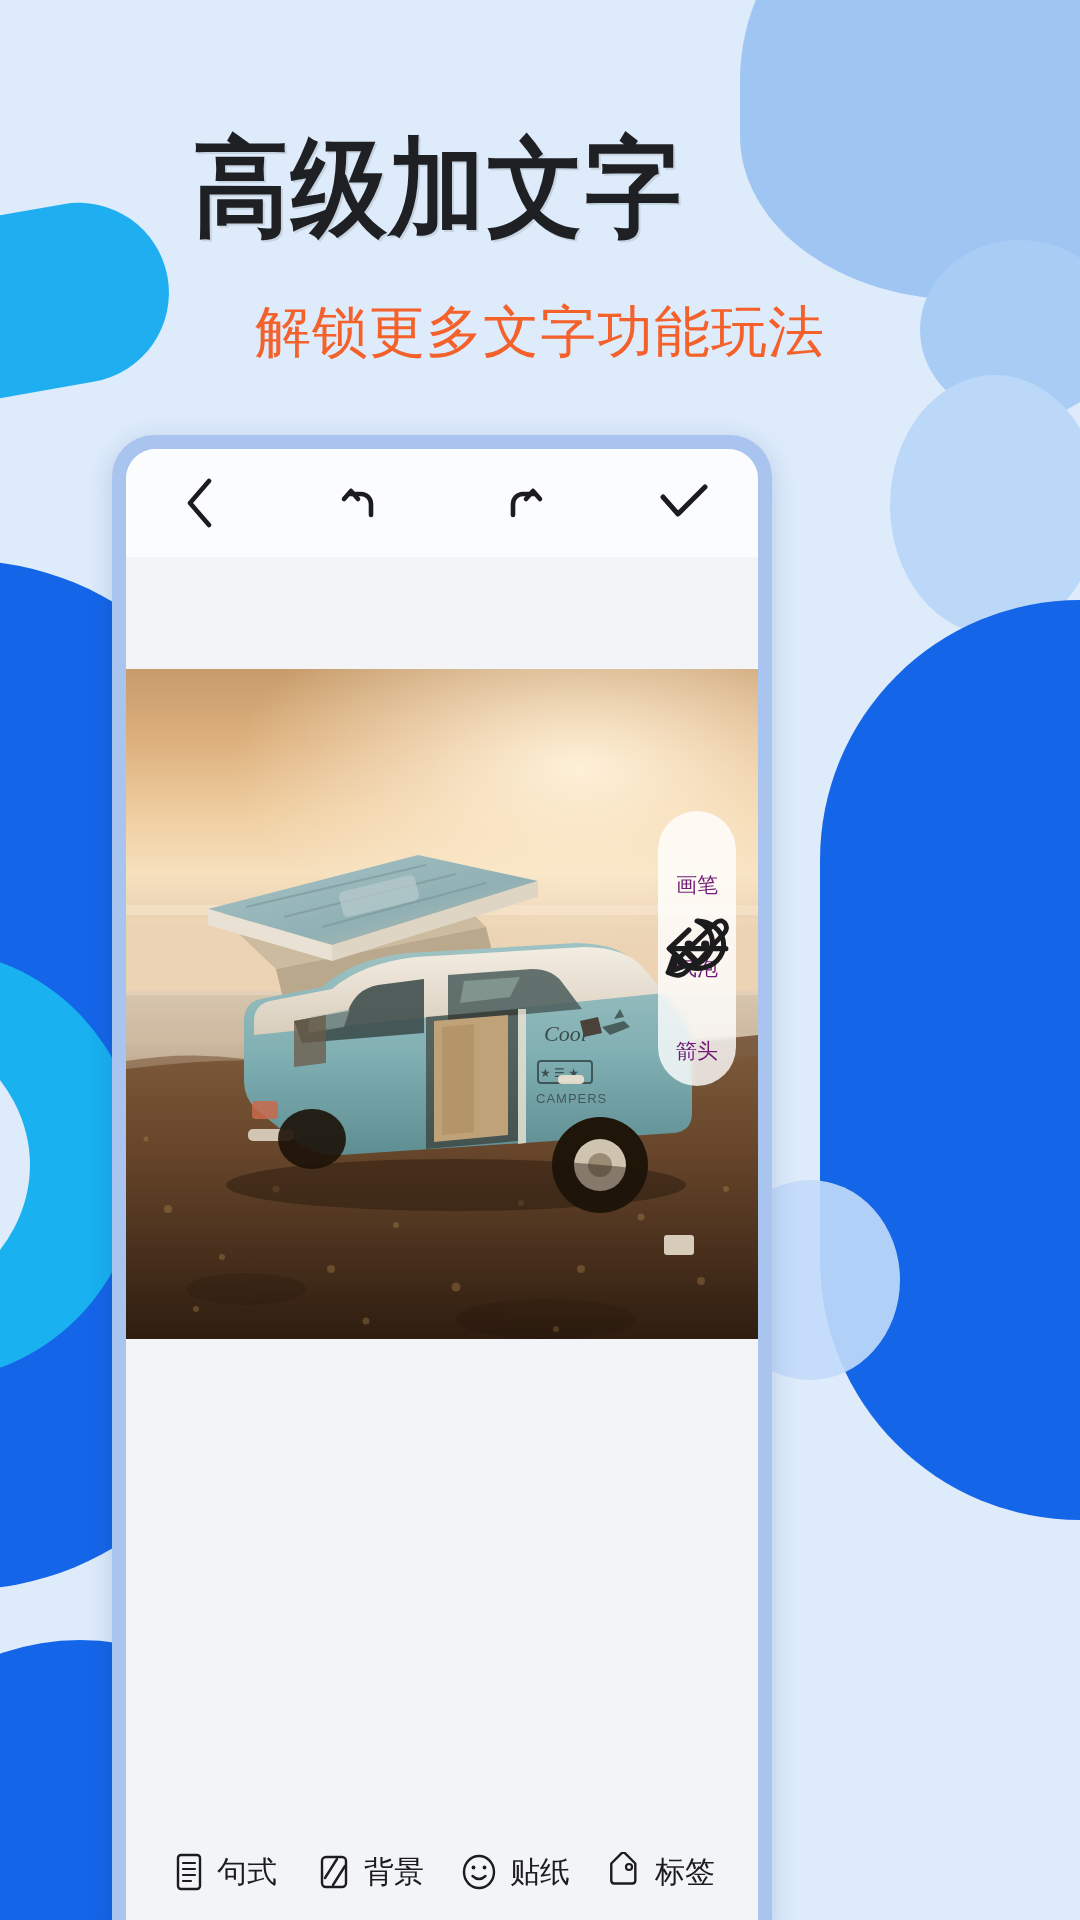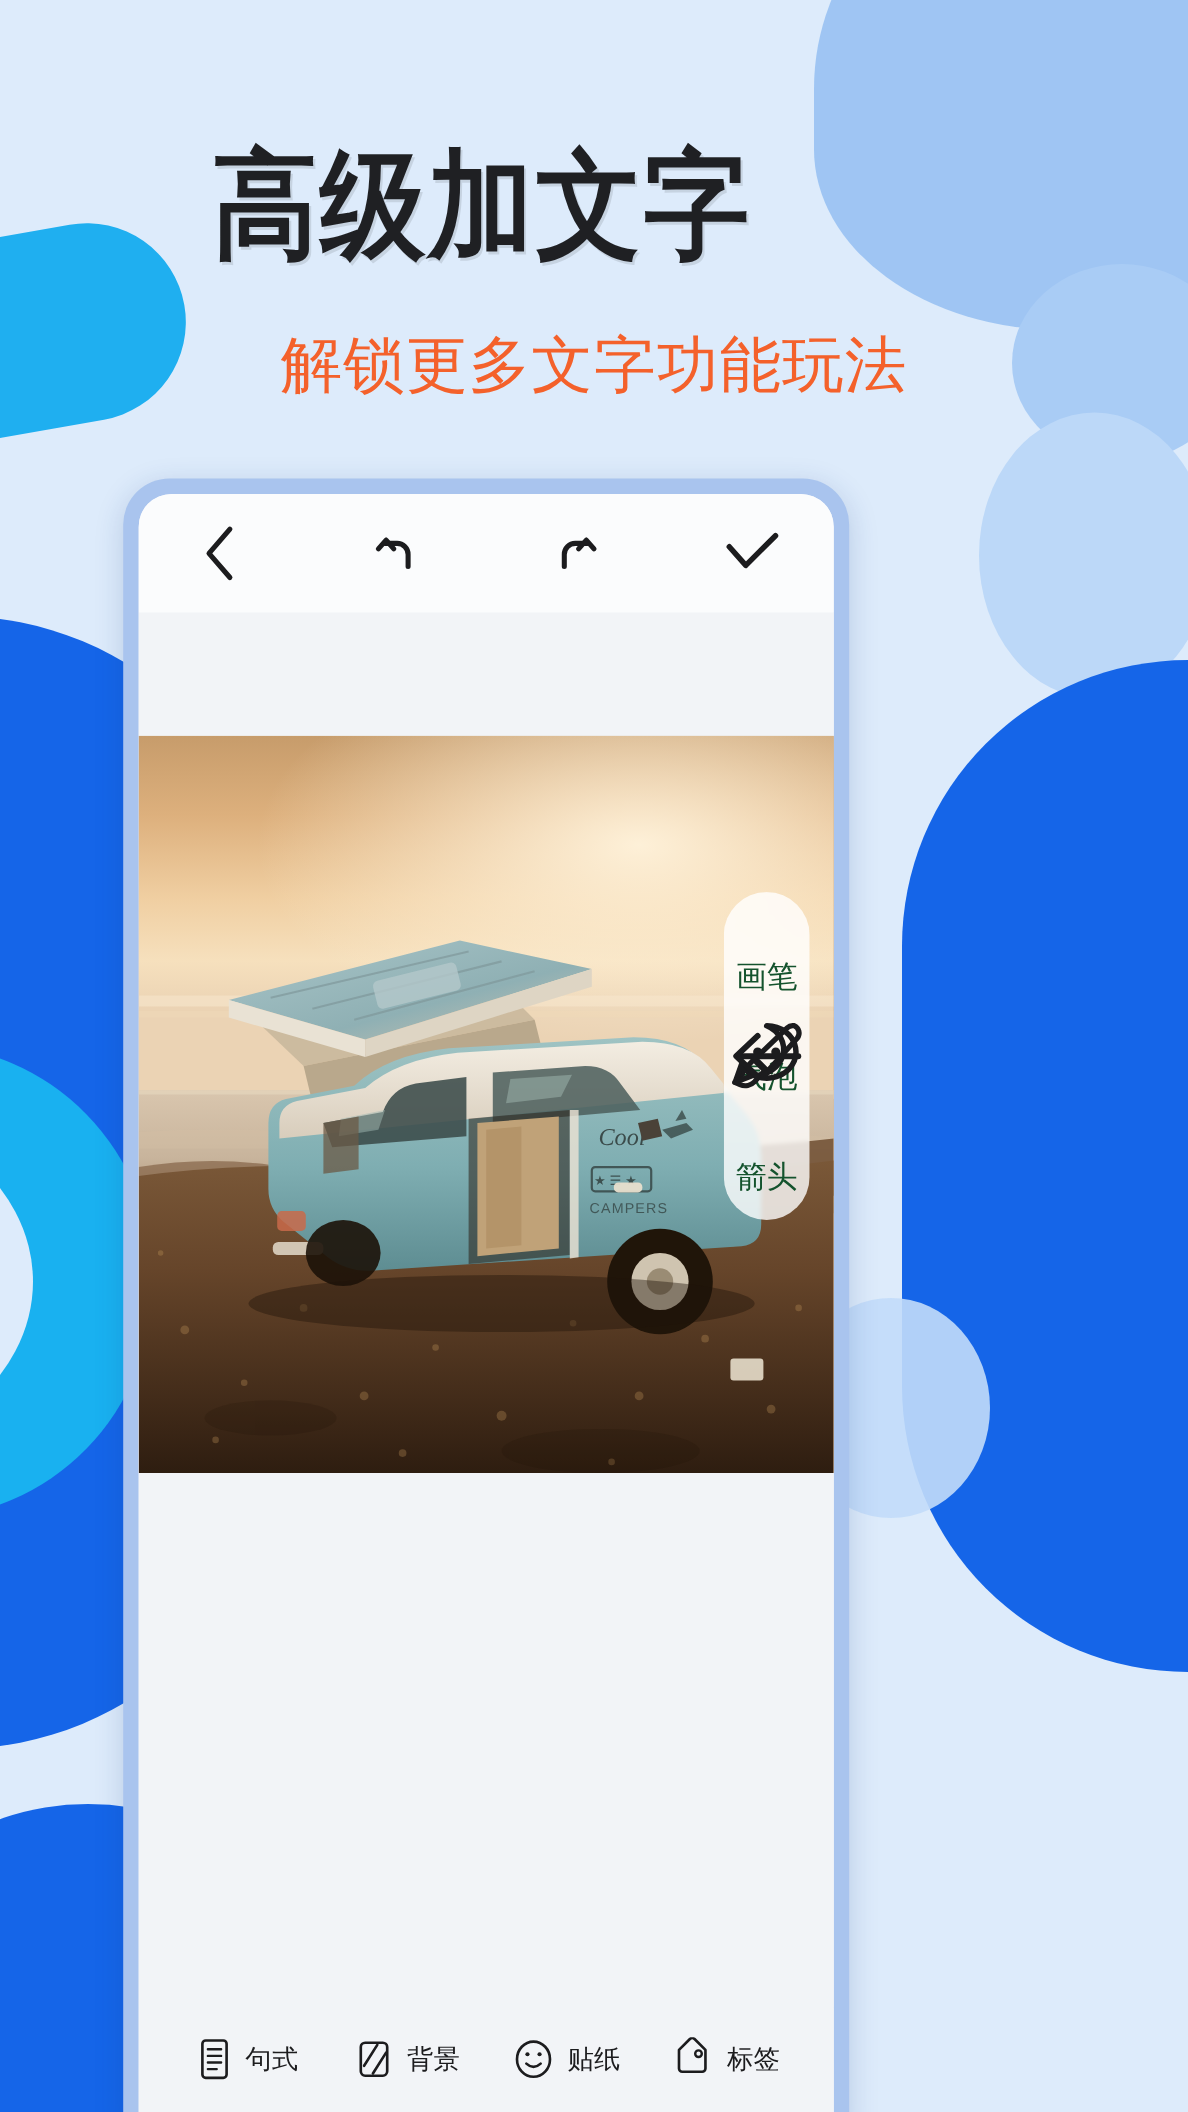--- a/index.html
+++ b/index.html
@@ -153,35 +153,35 @@
     background:rgba(255,255,255,.80);
     border-radius:39px;
     padding:22px 0 24px 0;
     display:flex; flex-direction:column; align-items:center;
     gap:20px;
     backdrop-filter:blur(2px);
     z-index:4;
   }
   .tool { display:flex; flex-direction:column; align-items:center; gap:4px; width:100%; }
   .tool .ico { height:36px; display:flex; align-items:center; justify-content:center; }
-  .tool .lbl { font-size:28px; color:#14532d; line-height:1.1; }
+  .tool .lbl { font-size:21px; color:#701a75; line-height:1.1; }
 
   .canvas-pad-b { background:#F2F4F7; flex:1 1 auto; }
 
   
   .bottombar {
     height:110px; background:#F2F4F7;
     display:flex; align-items:center;
     flex:0 0 auto;
     padding:0 26px 16px 26px;
   }
   .bb-item {
     flex:1; display:flex; align-items:center; justify-content:center; gap:11px;
   }
-  .bb-item .lbl { font-size:24px; color:#1C1C1E; }
+  .bb-item .lbl { font-size:30px; color:#1C1C1E; }
   .bb-item svg { display:block; }
 </style>
 </head>
 <body>
 
 <div class="bg">
   <div class="blob-tr"></div>
   <div class="blob-tr2"></div>
   <div class="blob-left-cyan"></div>
   <div class="blob-right-oval"></div>

